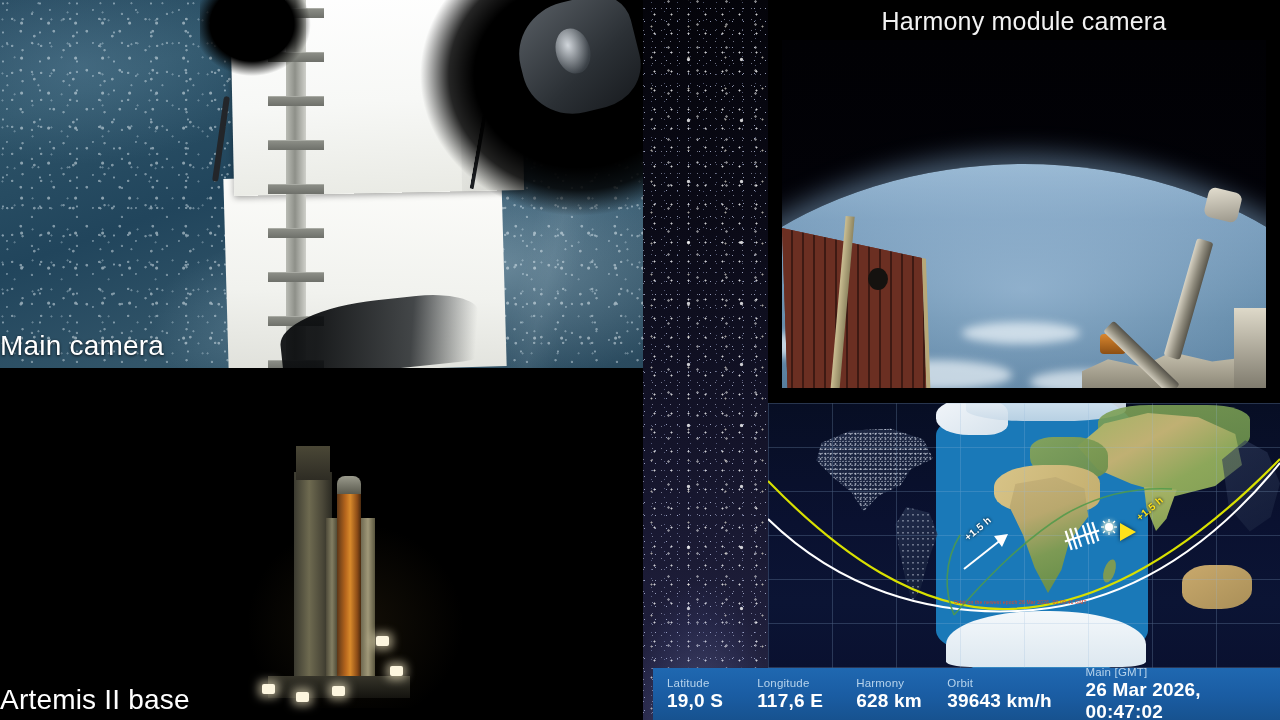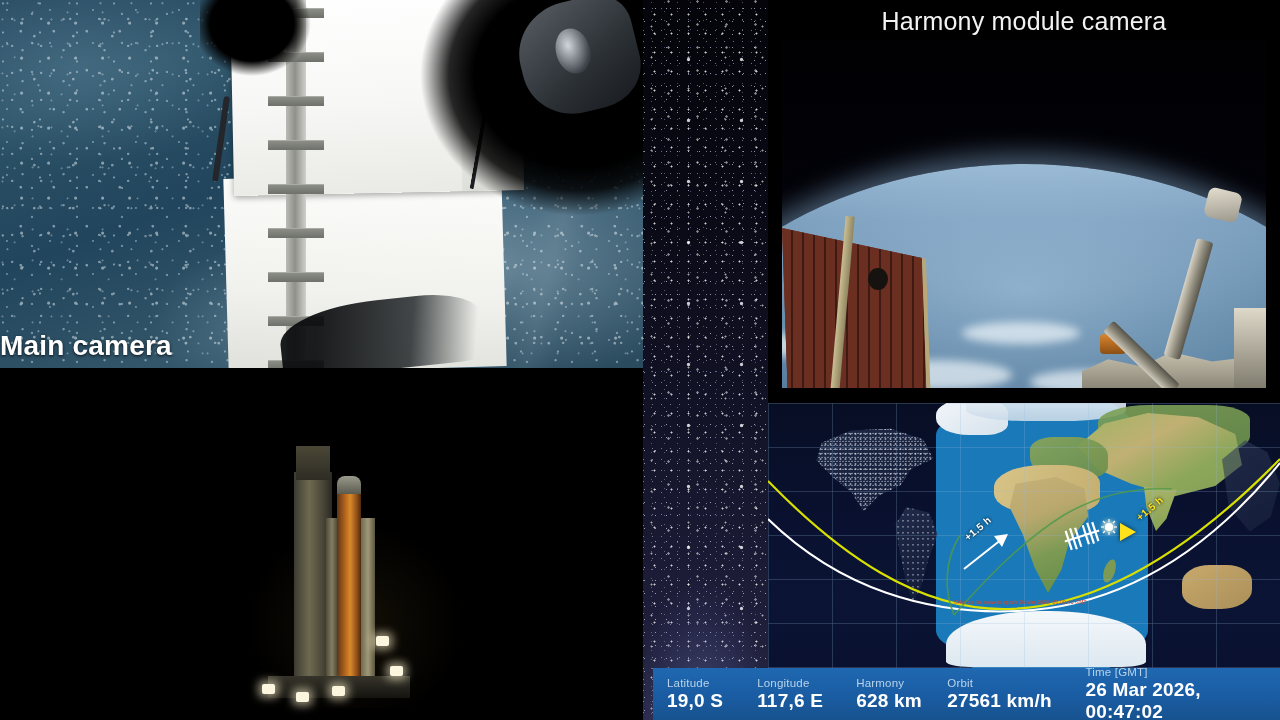--- a/index.html
+++ b/index.html
@@ -278,21 +278,21 @@
   
   .telemetry { position:absolute; left:653px; top:668px; width:627px; height:52px;
                background:linear-gradient(180deg,#1f68b1 0%,#1a5ca2 55%,#17528f 100%);
                display:flex; align-items:center; padding-left:14px; }
   .tel-item { display:flex; flex-direction:column; justify-content:center; }
   .tel-label { color:#b6d3ec; font-size:11.5px; line-height:13px; letter-spacing:.2px;
                font-family:"Liberation Sans",sans-serif; }
   .tel-value { color:#ffffff; font-size:19px; line-height:22px; font-weight:bold;
                letter-spacing:.2px; font-family:"Liberation Sans",sans-serif; }
 
-  .cam-caption { position:absolute; color:#ffffff; font-size:28px; font-weight:700;
+  .cam-caption { position:absolute; color:#ffffff; font-size:28px; font-weight:400;
                  letter-spacing:.2px; text-shadow:0 1px 3px rgba(0,0,0,.8); }
 </style>
 </head>
 <body>
 
 <div id="stage">
 
   <div class="panel-main">
     <div class="ocean"></div>
     <div class="ocean-speckle"></div>
@@ -335,20 +335,21 @@
     <div class="core-cap"></div>
     <div class="srb-r"></div>
     <div class="pad-base"></div>
 
     <div class="pad-light" style="left:262px; top:316px;"></div>
     <div class="pad-light" style="left:296px; top:324px;"></div>
     <div class="pad-light" style="left:332px; top:318px;"></div>
     <div class="pad-light" style="left:376px; top:268px;"></div>
     <div class="pad-light" style="left:390px; top:298px;"></div>
 
+    <div class="cam-caption" style="left:0px; top:316px;">Artemis II base</div>
   </div>
 
   <div class="starfield">
     <div class="stars-a"></div>
     <div class="stars-b"></div>
     <div class="stars-c"></div>
     <div class="milkyway"></div>
   </div>
 
   <div class="panel-harmony">
@@ -454,21 +455,21 @@
     <div class="tel-item" style="width:101px">
       <span class="tel-label">Longitude</span>
       <span class="tel-value">117,6 E</span>
     </div>
     <div class="tel-item" style="width:93px">
       <span class="tel-label">Harmony</span>
       <span class="tel-value">628 km</span>
     </div>
     <div class="tel-item" style="width:141px">
       <span class="tel-label">Orbit</span>
-      <span class="tel-value">27561 km/h</span>
+      <span class="tel-value">39643 km/h</span>
     </div>
     <div class="tel-item">
-      <span class="tel-label">Time [GMT]</span>
+      <span class="tel-label">Main [GMT]</span>
       <span class="tel-value">26 Mar 2026, 00:47:02</span>
     </div>
   </div>
 
 </div>
 
 </body></html>

